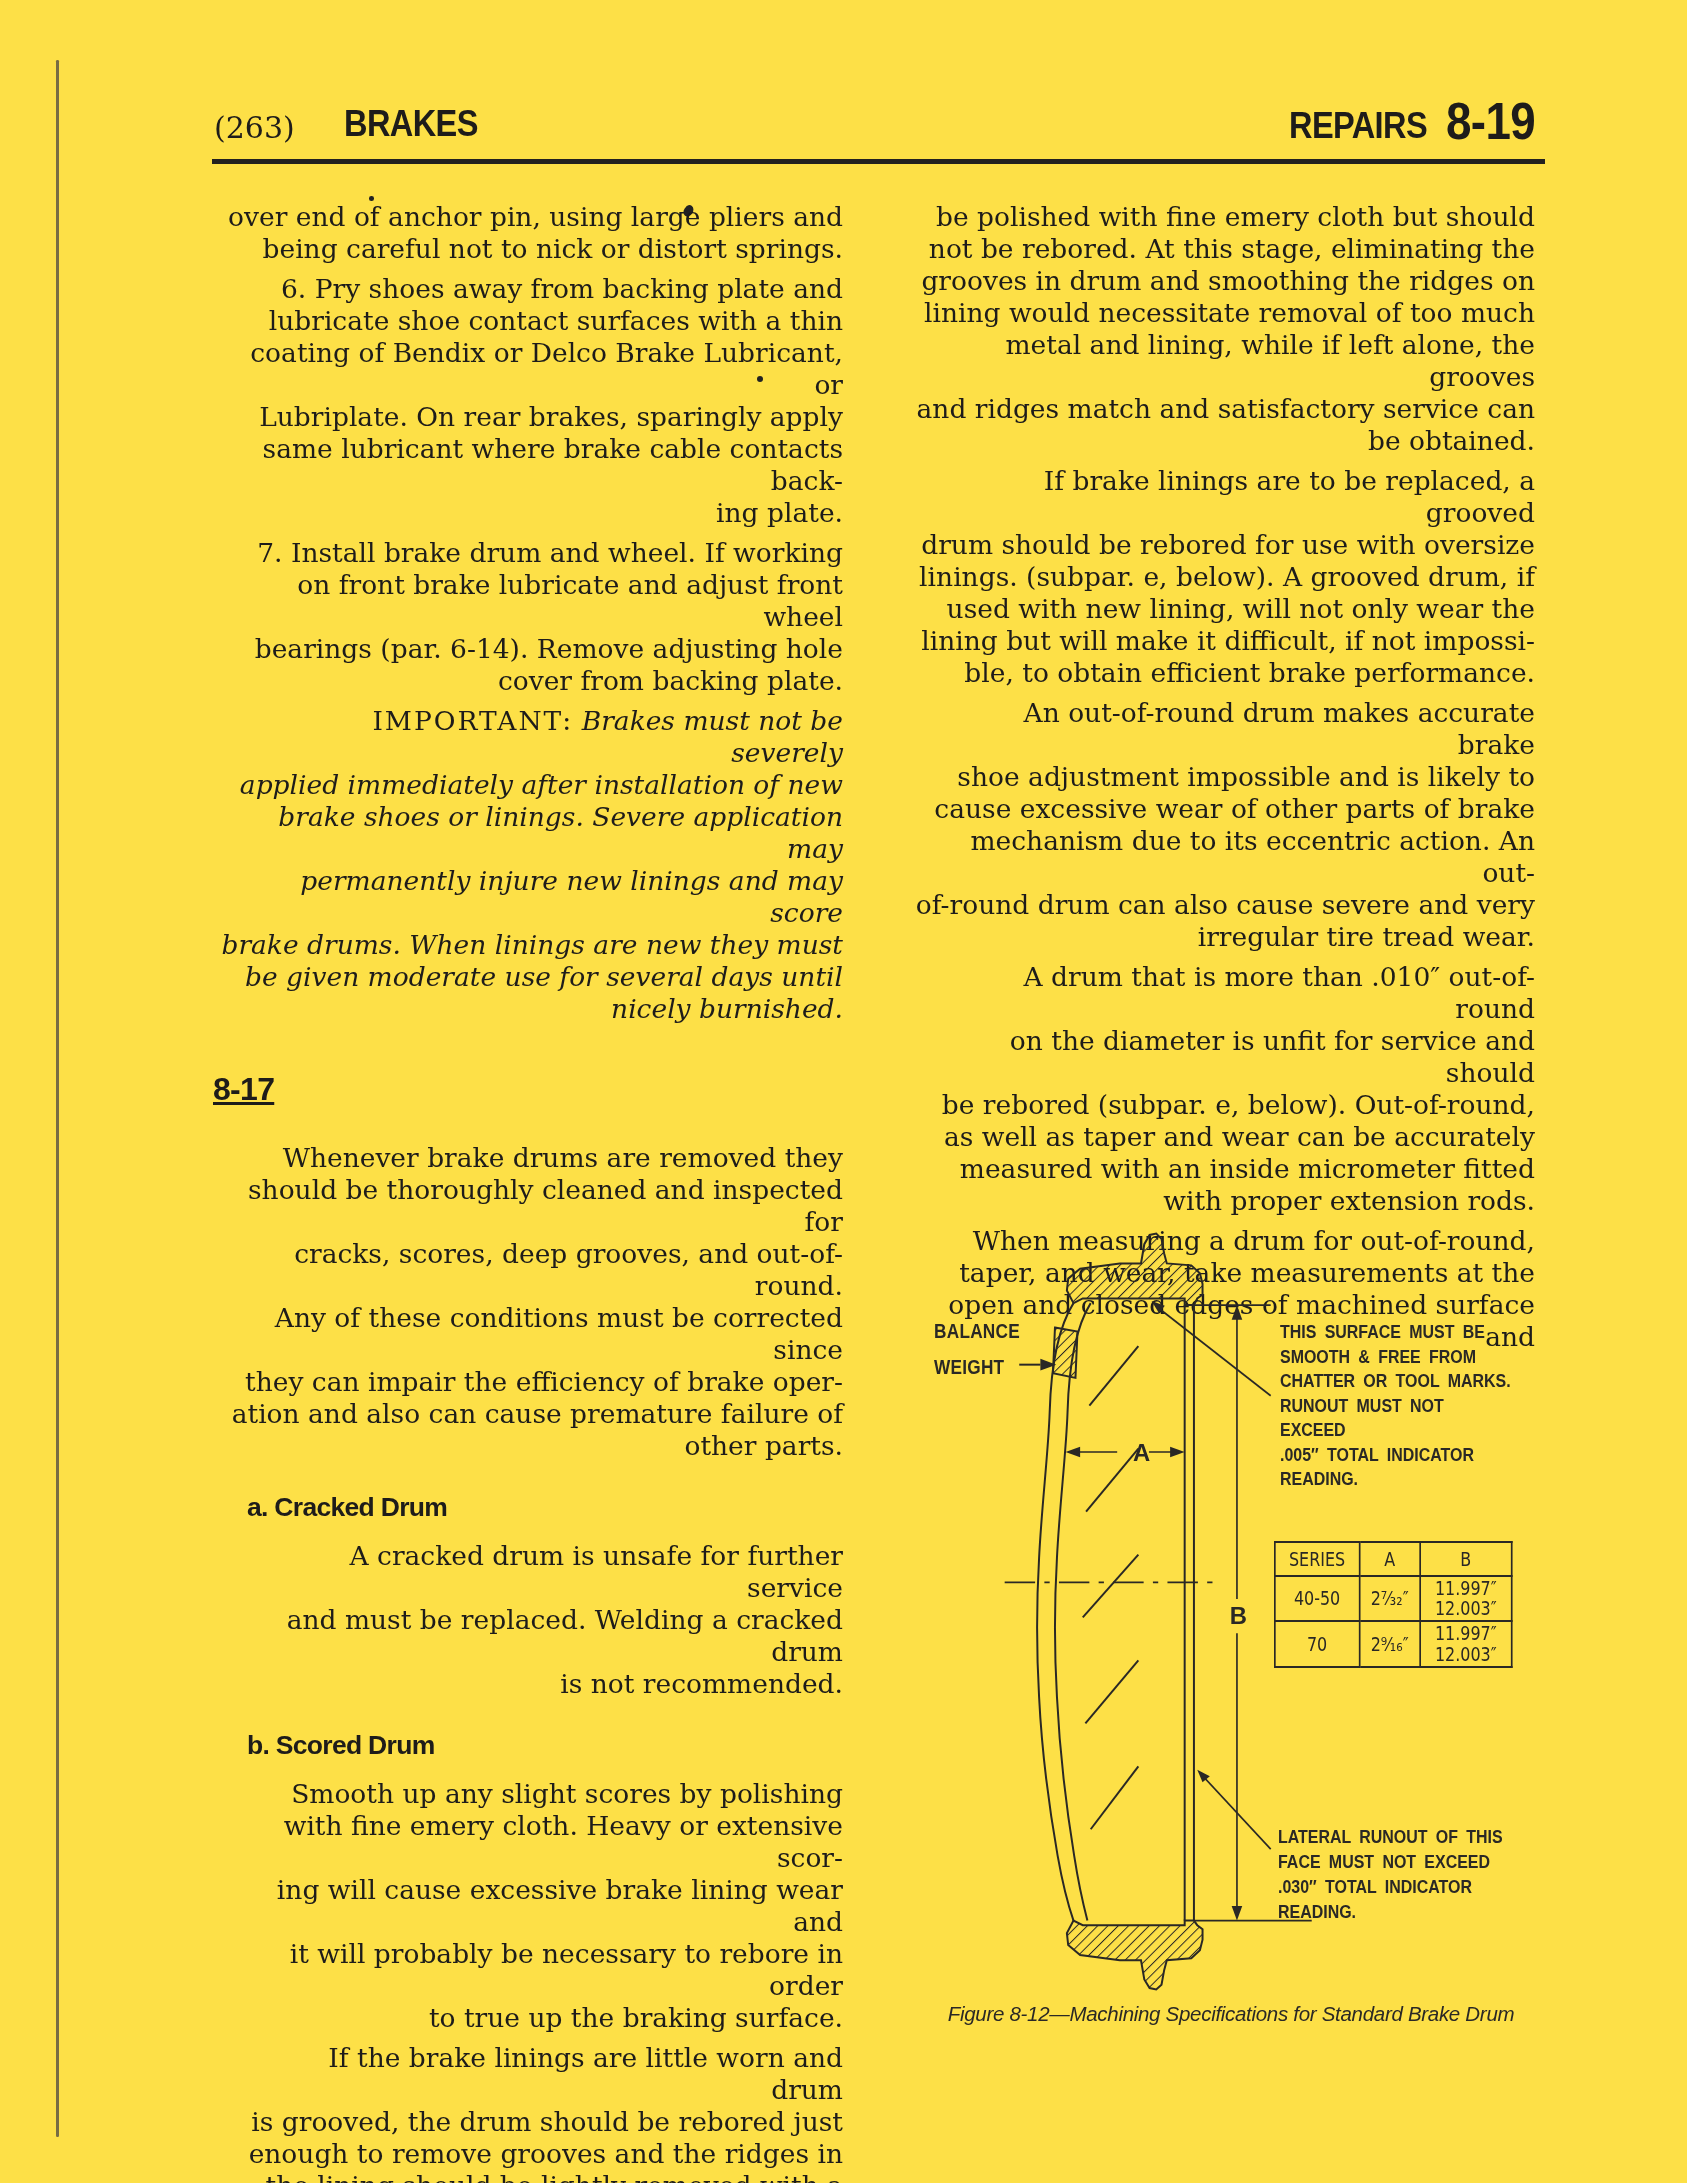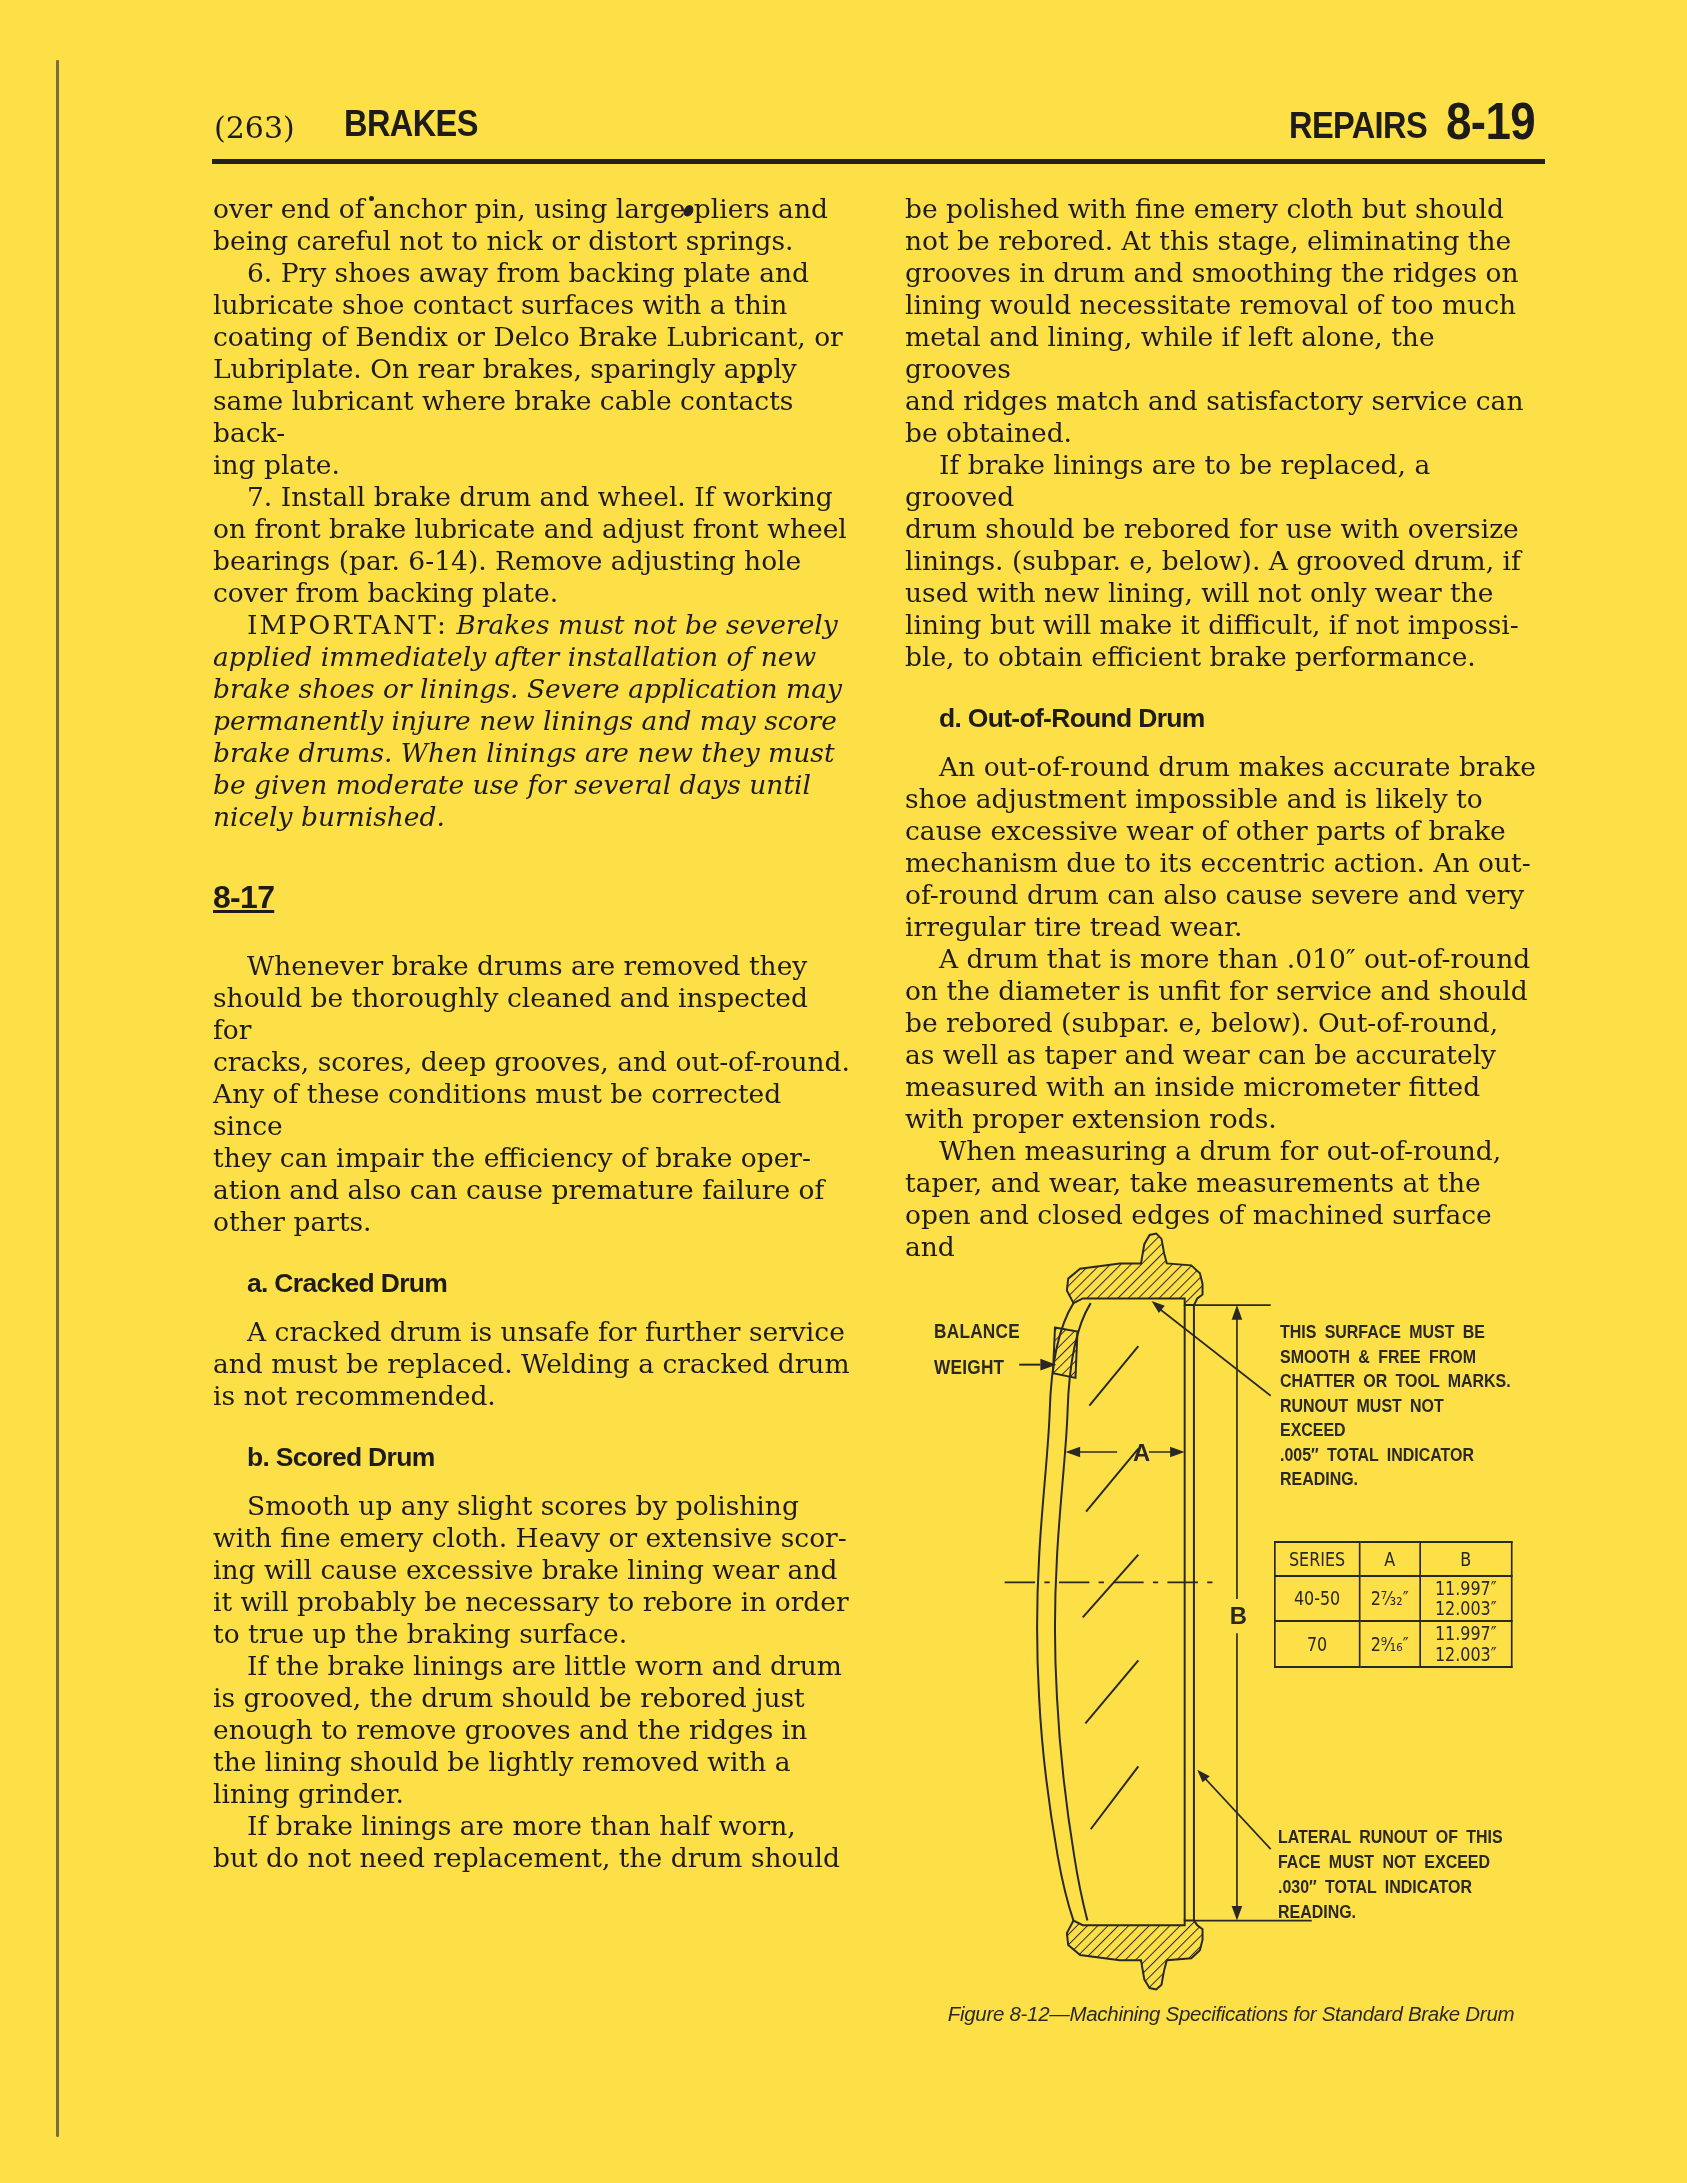--- a/index.html
+++ b/index.html
@@ -14,21 +14,21 @@
   .htitle  { position:absolute; font-family:"Liberation Sans",sans-serif; font-weight:bold;
              letter-spacing:-0.7px; transform:scaleX(0.88); transform-origin:0 0; }
   .brakes  { left:344px; top:103px; font-size:37px; }
   .repairs { left:1289px; top:105px; font-size:37px; }
   .secnum  { left:1446px; top:91px; font-size:52px; }
   .rule    { position:absolute; left:212px; top:159px; width:1333px; height:5.3px; background:#23211f; }
   
   .col { position:absolute; top:193px; width:638px; font-size:26.5px; line-height:32px; }
   .col.left  { left:213px; }
   .col.right { left:905px; }
-  .para { margin:0; }
+  .para { margin:8px;text-align:right; }
   .ind  { text-indent:34px; }
   .imp  { letter-spacing:2px; }
   .ital { font-style:italic; }
   .h3 { margin:29px 0 17px 34px; font-family:"Liberation Sans",sans-serif; font-weight:bold;
         font-size:26.5px; letter-spacing:-0.7px; }
   .h2 { display:flex; margin:48px 0 37px 0; font-family:"Liberation Sans",sans-serif;
         font-weight:bold; font-size:32px; letter-spacing:-0.7px;text-decoration:underline; }
   .h2num { width:114px; flex:none; }
   .h2title { line-height:40px; }
   
@@ -129,21 +129,20 @@
 lining would necessitate removal of too much
 metal and lining, while if left alone, the grooves
 and ridges match and satisfactory service can
 be obtained.</div>
     <div class="para pre ind">If brake linings are to be replaced, a grooved
 drum should be rebored for use with oversize
 linings. (subpar. e, below). A grooved drum, if
 used with new lining, will not only wear the
 lining but will make it difficult, if not impossi-
 ble, to obtain efficient brake performance.</div>
-    <div class="h3">d. Out-of-Round Drum</div>
     <div class="para pre ind">An out-of-round drum makes accurate brake
 shoe adjustment impossible and is likely to
 cause excessive wear of other parts of brake
 mechanism due to its eccentric action. An out-
 of-round drum can also cause severe and very
 irregular tire tread wear.</div>
     <div class="para pre ind">A drum that is more than .010″ out-of-round
 on the diameter is unfit for service and should
 be rebored (subpar. e, below). Out-of-round,
 as well as taper and wear can be accurately

